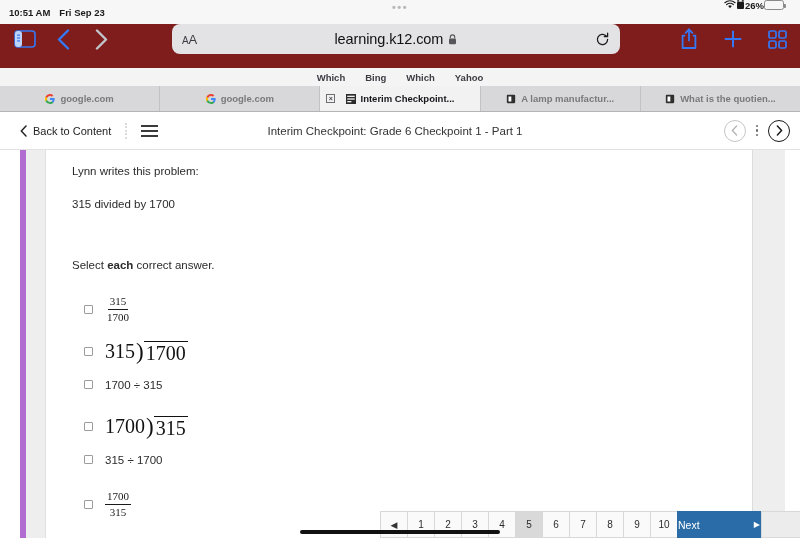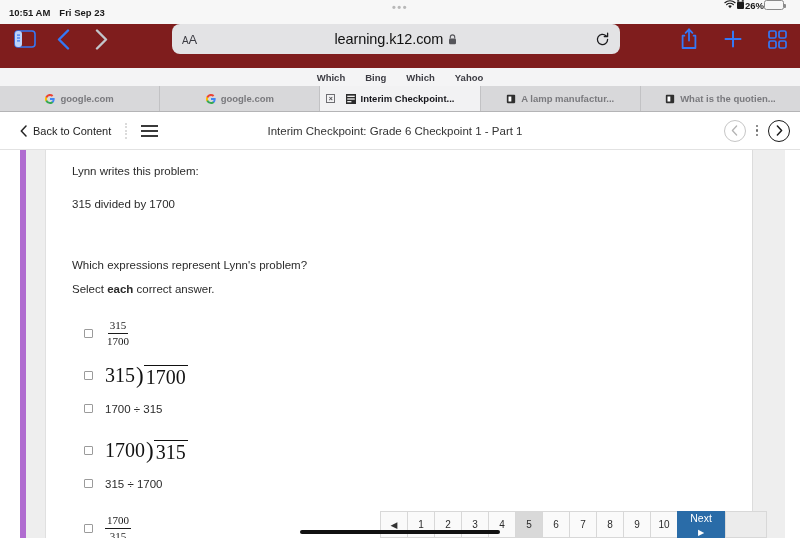--- a/index.html
+++ b/index.html
@@ -155,23 +155,23 @@
   
   .pager { position: absolute; left: 380px; bottom: 0; display: flex; align-items: stretch;
            height: 27px; font-size: 10px; color: #2b2b2b; }
   .pg {
     width: 27px; background: #fafafa; border: 1px solid #d8d8d8; border-right: none;
     display: flex; align-items: center; justify-content: center;
   }
   .pg.arrow { color: #333; font-size: 9px; }
   .pg.active { background: #d9d9d9; }
   .pg.next {
-    width: 48px; background: #2a6ca8; color: #fff; border-color: #2a6ca8;
+    width: 84px; background: #2a6ca8; color: #fff; border-color: #2a6ca8;
     display: flex; align-items: center; justify-content: space-between; gap: 4px;
-    font-size: 10.5px; border-right: 1px solid #2a6ca8; flex-direction: column;
+    font-size: 10.5px; border-right: 1px solid #2a6ca8;
   }
   .pg.tail { width: 42px; background: #ececec; border: 1px solid #d8d8d8; }
 
   .homebar { position: absolute; left: 300px; bottom: 4px; width: 200px; height: 4px;
              background: #111; border-radius: 2px; }
 </style>
 </head>
 <body>
 
 <div id="screen">
@@ -370,21 +370,20 @@
   </div>
 
   <div class="content">
     <div class="leftbar"></div>
     <div class="leftpanel"></div>
     <div class="rightpanel"></div>
 
     <div class="question">
       <div class="qline">Lynn writes this problem:</div>
       <div class="qline gap">315 divided by 1700</div>
-      <div class="qline tight">Which expressions represent Lynn's problem?</div>
       <div class="qline"><span>Select </span><b>each</b><span> correct answer.</span></div>
 
       <div class="choices">
 
         <div class="choice c-frac">
           <span class="cbox"></span>
           <span class="frac">
             <span class="num">315</span>
             <span class="den">1700</span>
           </span>

